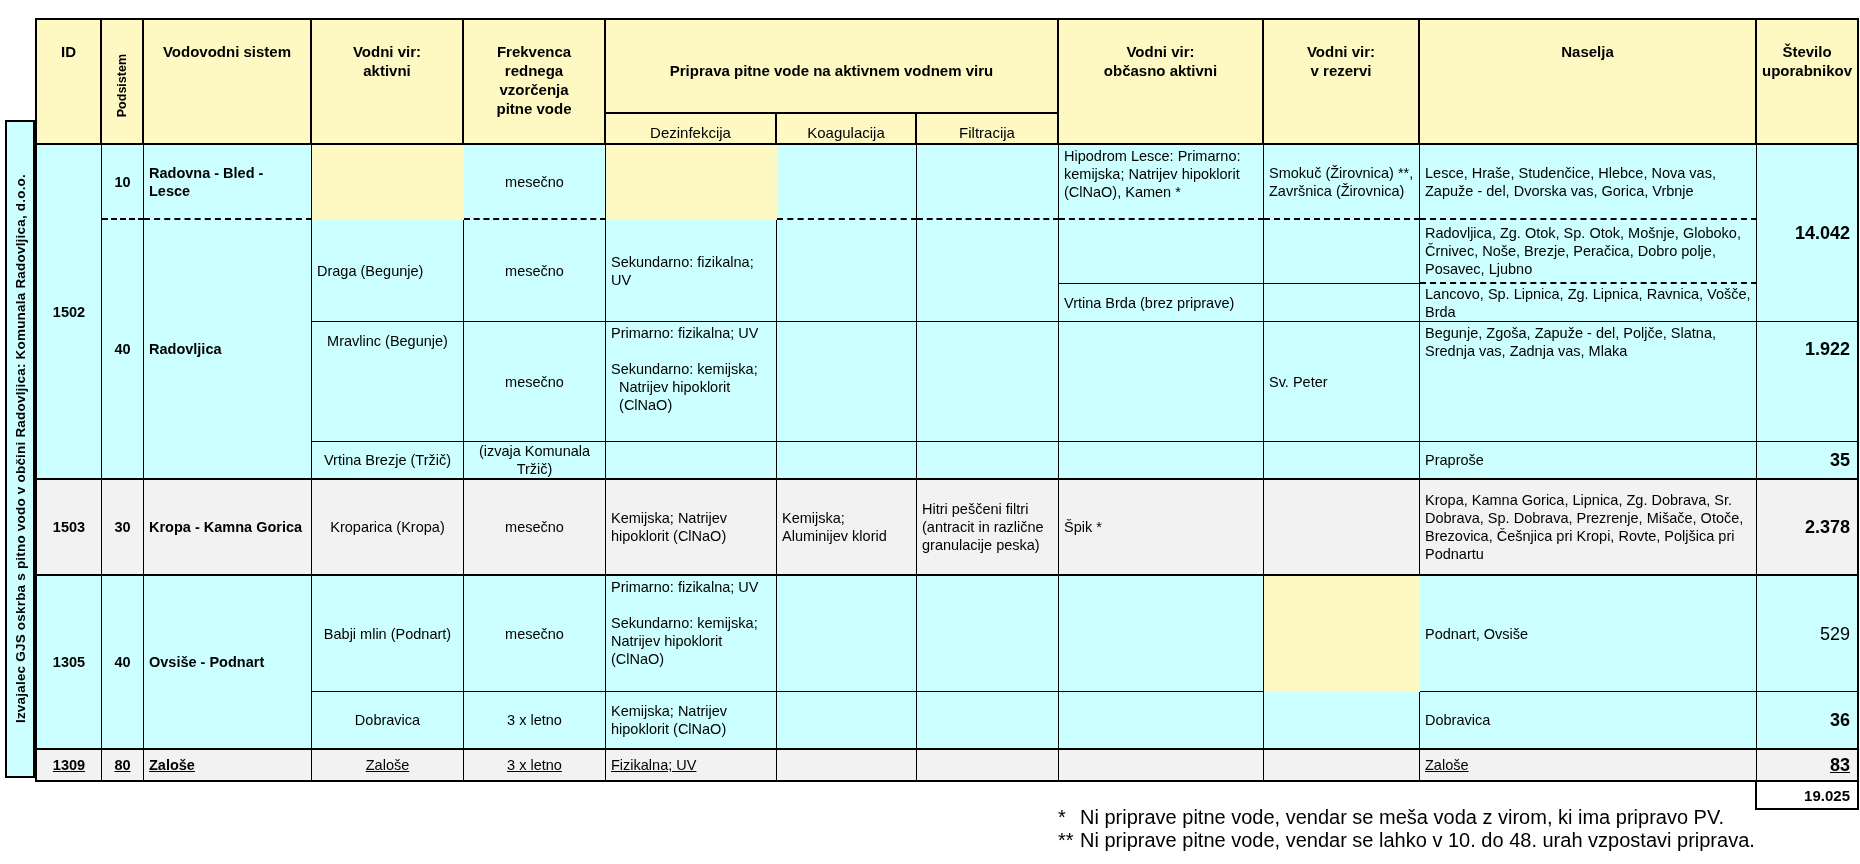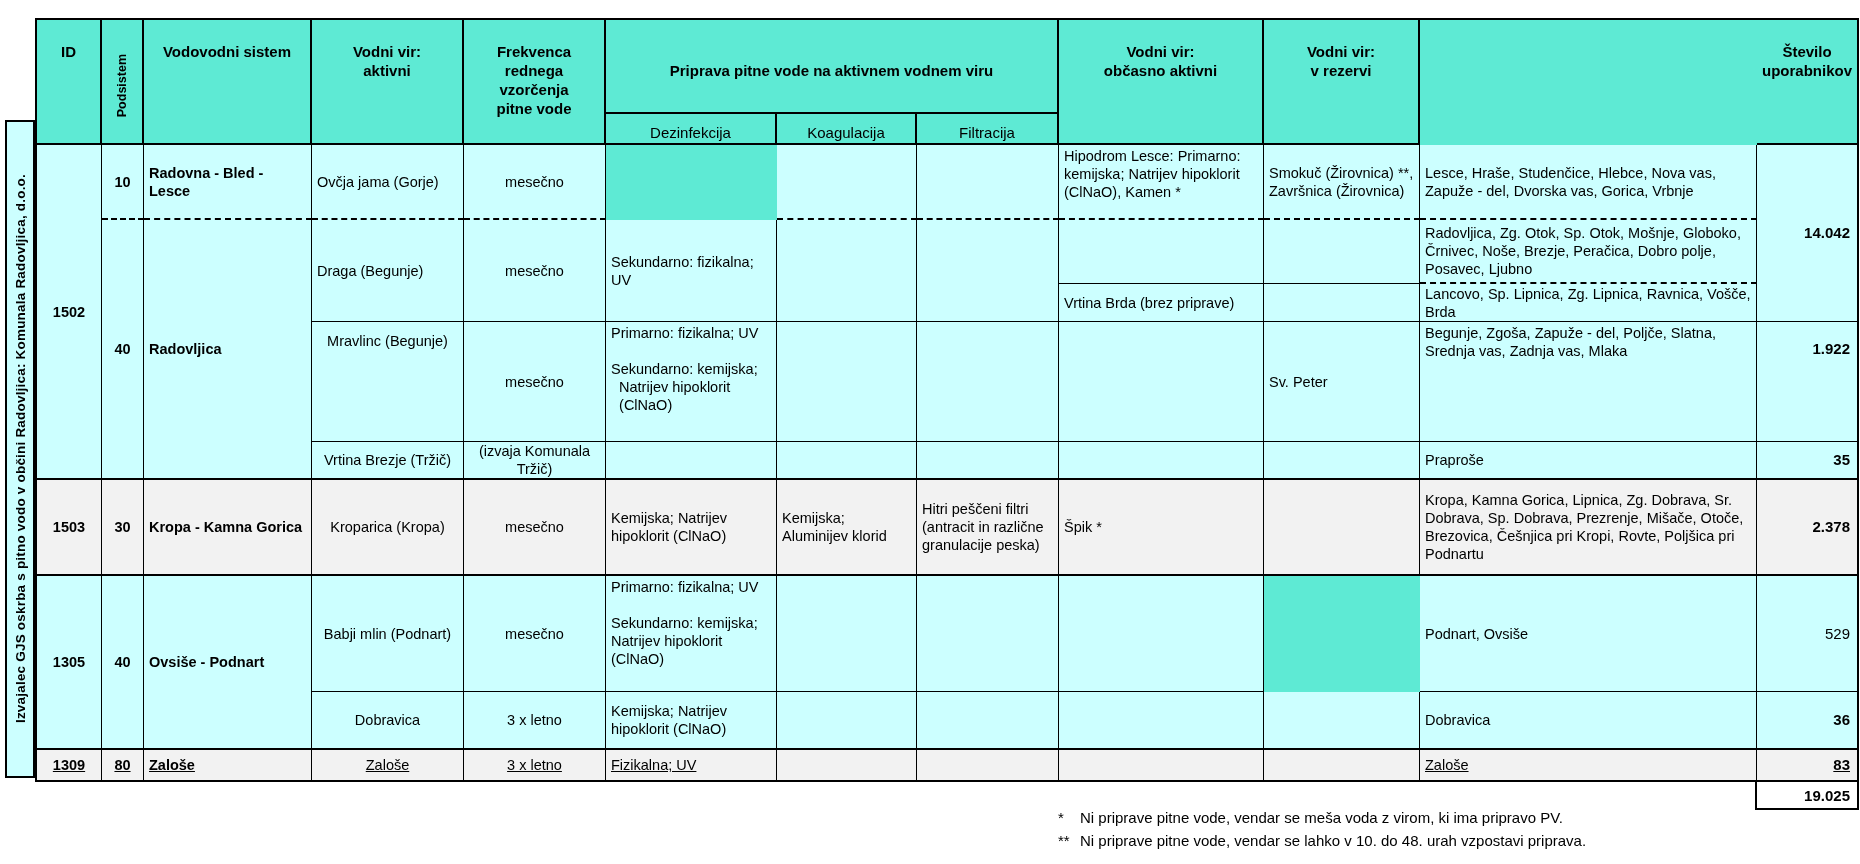--- a/index.html
+++ b/index.html
@@ -8,55 +8,55 @@
     --bd:#000000;
   }
   html,body{margin:0;padding:0;background:#fff;}
   #page{position:relative;width:1860px;height:864px;background:#fff;
         font-family:"Liberation Sans",sans-serif;color:#000;overflow:hidden;}
 
   
   #tbl{position:absolute;left:35px;top:18px;display:grid;
        grid-template-columns:65px 42px 168px 152px 142px 171px 140px 142px 205px 156px 337px 100px;
        grid-template-rows:94px 31px 75px 64px 38px 120px 38px 96px 116px 58px 30px;
-       border:2px solid var(--bd);background:#5eead4;}
+       border:2px solid var(--bd);background:#fef9c3;}
 
   .c{box-sizing:border-box;border-right:1px solid var(--bd);border-bottom:1px solid var(--bd);
      display:flex;align-items:center;justify-content:flex-start;
      padding:2px 5px;white-space:pre-line;font-size:14.5px;line-height:18px;overflow:hidden;}
   .hd{font-weight:bold;font-size:15px;line-height:19px;text-align:center;
       justify-content:center;align-items:flex-start;padding-top:22px;
       border-right:2px solid var(--bd);border-bottom:2px solid var(--bd);}
   .hc{align-items:center;padding-top:10px;}
   .cy{background:var(--cyan);}
   .gy{background:var(--gray);}
   .b{font-weight:bold;}
   .ctr{justify-content:center;text-align:center;}
   .top{align-items:flex-start;}
   .pt10{align-items:flex-start;padding-top:10px;}
   .pt20{align-items:flex-start;padding-top:18px;}
-  .num{justify-content:flex-end;text-align:right;font-size:15px;padding-right:7px;}
+  .num{justify-content:flex-end;text-align:right;font-size:18px;padding-right:7px;}
   .dash{border-bottom:2px dashed var(--bd);}
   .thk{border-bottom:2px solid var(--bd);}
   .nbb{border-bottom:none;text-decoration:underline;}
   .nbr{border-right:none;}
 
   .vt{writing-mode:vertical-rl;transform:rotate(180deg);white-space:normal;}
 
   #leftlabel{position:absolute;left:5px;top:120px;width:30px;height:658px;box-sizing:border-box;
              border:2px solid var(--bd);background:var(--cyan);
              display:flex;align-items:center;justify-content:center;}
   #leftlabel .vt{font-weight:bold;font-size:13.5px;letter-spacing:.2px;}
   #pods-h{font-size:12.5px;}
 
   #total{position:absolute;left:1755px;top:780px;width:104px;height:30px;box-sizing:border-box;
          border:2px solid var(--bd);background:#fff;display:flex;align-items:center;
          justify-content:flex-end;padding-right:7px;font-weight:bold;font-size:15px;}
 
-  #notes{position:absolute;left:1058px;top:806px;font-size:15px;line-height:23px;}
+  #notes{position:absolute;left:1058px;top:806px;font-size:20px;line-height:23px;}
   #notes .mk{display:inline-block;width:22px;}
 </style>
 </head>
 <body>
 
 <div id="page">
 
   <div id="leftlabel">
     <span class="vt">Izvajalec GJS oskrba s pitno vodo v občini Radovljica: Komunala Radovljica, d.o.o.</span>
   </div>
@@ -72,27 +72,27 @@
 rednega vzorčenja
 pitne vode</div>
     <div class="c hd hc" style="grid-area:1/6/2/9">Priprava pitne vode na aktivnem vodnem viru</div>
     <div class="c hd hc" style="grid-area:2/6/3/7;font-weight:normal">Dezinfekcija</div>
     <div class="c hd hc" style="grid-area:2/7/3/8;font-weight:normal">Koagulacija</div>
     <div class="c hd hc" style="grid-area:2/8/3/9;font-weight:normal">Filtracija</div>
     <div class="c hd" style="grid-area:1/9/3/10">Vodni vir:
 občasno aktivni</div>
     <div class="c hd" style="grid-area:1/10/3/11">Vodni vir:
 v rezervi</div>
+    <div class="c hd" style="grid-area:1/11/3/12">Naselja</div>
     <div class="c hd nbr" style="grid-area:1/12/3/13">Število
 uporabnikov</div>
 
     <div class="c cy b ctr thk" style="grid-area:3/1/8/2">1502</div>
     <div class="c cy b ctr dash" style="grid-area:3/2/4/3">10</div>
     <div class="c cy b dash" style="grid-area:3/3/4/4">Radovna - Bled - Lesce</div>
-    <div class="c cy dash" style="grid-area:3/4/4/5">Ovčja jama (Gorje)</div>
     <div class="c cy ctr dash" style="grid-area:3/5/4/6">mesečno</div>
     <div class="c cy dash" style="grid-area:3/7/4/8"></div>
     <div class="c cy dash" style="grid-area:3/8/4/9"></div>
     <div class="c cy top dash" style="grid-area:3/9/4/10">Hipodrom Lesce: Primarno: kemijska; Natrijev hipoklorit (ClNaO), Kamen *</div>
     <div class="c cy dash" style="grid-area:3/10/4/11">Smokuč (Žirovnica) **, Završnica (Žirovnica)</div>
     <div class="c cy dash" style="grid-area:3/11/4/12">Lesce, Hraše, Studenčice, Hlebce, Nova vas, Zapuže - del, Dvorska vas, Gorica, Vrbnje</div>
     <div class="c cy b num nbr" style="grid-area:3/12/6/13">14.042</div>
 
     <div class="c cy b ctr thk" style="grid-area:4/2/8/3">40</div>
     <div class="c cy b thk" style="grid-area:4/3/8/4">Radovljica</div>

